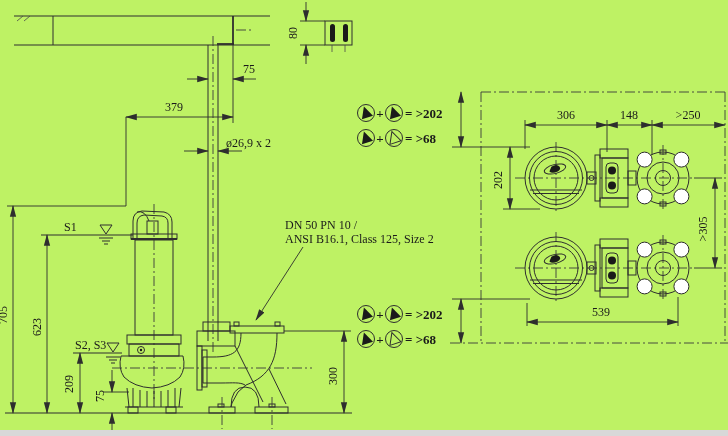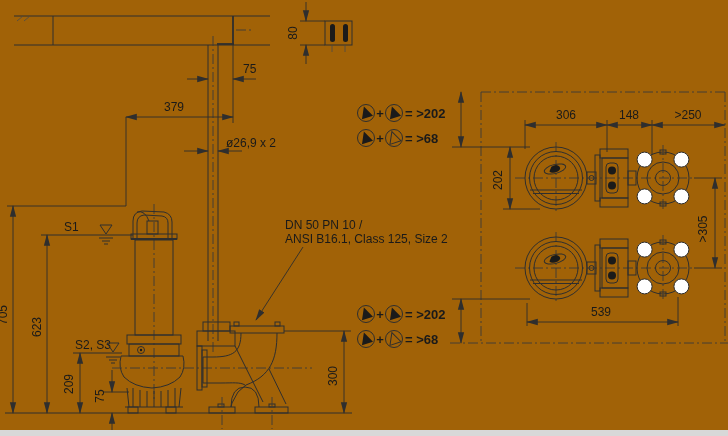--- a/index.html
+++ b/index.html
@@ -1,17 +1,17 @@
 <!DOCTYPE html>
 <html><head>
 <meta charset="utf-8">
 <style>
   html,body{margin:0;padding:0;background:#fff;}
-  .stage{position:relative;width:728px;height:436px;background:#a16207;overflow:hidden;
-         font-family:Liberation Sans, sans-serif;}
+  .stage{position:relative;width:728px;height:436px;background:#bef264;overflow:hidden;
+         font-family:Liberation Serif, serif;}
   svg{display:block;}
   .ln{stroke:#2e2e2e;stroke-width:1;fill:none;}
   .ln2{stroke:#2e2e2e;stroke-width:1.8;fill:none;}
   .lnthin{stroke:#4a4a4a;stroke-width:0.8;fill:none;}
   .cl{stroke:#3a3a3a;stroke-width:0.9;fill:none;stroke-dasharray:10 3 2 3;}
   .dim{stroke:#2e2e2e;stroke-width:0.9;fill:none;}
   .fill-dark{fill:#1a1a1a;stroke:none;}
   .fill-white{fill:#ffffff;stroke:#2e2e2e;stroke-width:1;}
   .tn{font-size:12px;fill:#1a1a1a;}
   .tb{font-size:13px;font-weight:bold;fill:#1a1a1a;}

